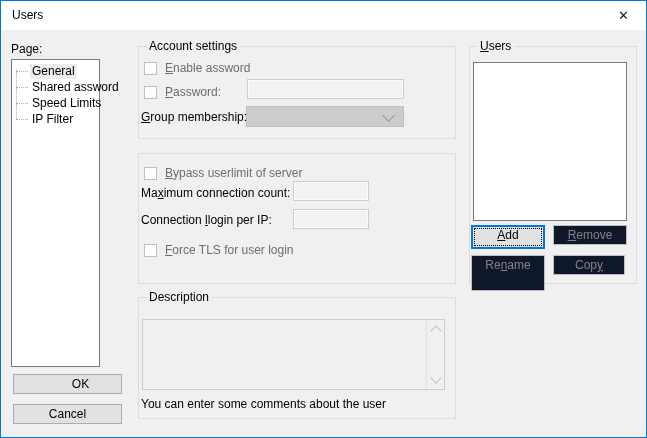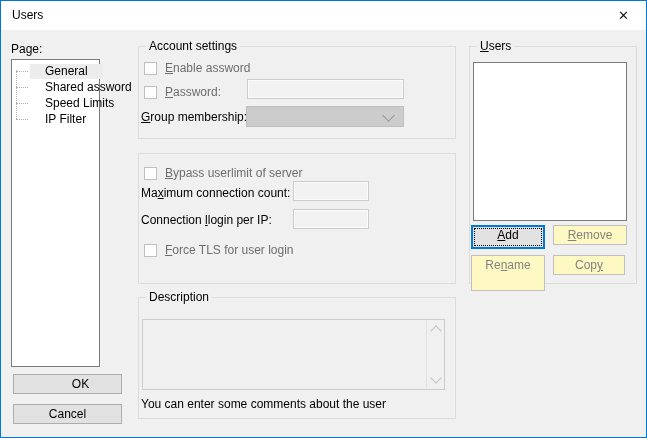--- a/index.html
+++ b/index.html
@@ -27,28 +27,28 @@
   
   .combo{position:absolute;background:#cccccc;border:1px solid #bfbfbf;box-sizing:border-box;}
   .chev{position:absolute;width:8px;height:8px;border-right:1px solid #939393;border-bottom:1px solid #939393;transform:rotate(45deg);}
   .combo .chev{right:10px;top:4px;}
   
   .lb{position:absolute;background:#ffffff;border:1px solid #7a7a7a;box-sizing:border-box;}
   
   .tree-vline{position:absolute;left:4px;top:10px;height:49px;border-left:1px dotted #b0b0b0;}
   .tree-item{position:relative;height:16px;line-height:16px;padding-left:18px;white-space:nowrap;}
   .tree-item::before{content:"";position:absolute;left:4px;top:8px;width:12px;border-top:1px dotted #b0b0b0;}
-  .tree-item .til{display:inline-block;padding:0 15px;line-height:15px;}
+  .tree-item .til{display:inline-block;padding:0 2px;line-height:15px;}
   .tree-item.selected .til{background:#ececec;}
   .tree-inner{padding-top:3px;position:relative;height:100%;box-sizing:border-box;}
   
   .btn{position:absolute;background:#e1e1e1;border:1px solid #adadad;box-sizing:border-box;
        text-align:center;line-height:18px;cursor:default;}
   .btn.default{border:2px solid #0078d7;line-height:16px;}
-  .btn.disabled{background:#fef9c3;border-color:#bfbfbf;color:#838383;}
+  .btn.disabled{background:#0f172a;border-color:#bfbfbf;color:#838383;}
   .focusring{position:absolute;left:1px;right:1px;top:1px;bottom:1px;border:1px dotted #000;}
   
   .ta{position:absolute;background:#f0f0f0;border:1px solid #cccccc;box-sizing:border-box;}
   .sbar{position:absolute;right:0;top:0;bottom:0;width:17px;background:#f0f0f0;border-left:1px solid #e3e3e3;}
   .sb-chev{position:absolute;left:5px;width:7px;height:7px;border-right:1px solid #c2c2c2;border-bottom:1px solid #c2c2c2;}
   .sb-chev.up{top:7px;transform:rotate(-135deg);}
   .sb-chev.down{bottom:7px;transform:rotate(45deg);}
 </style>
 </head>
 <body>

